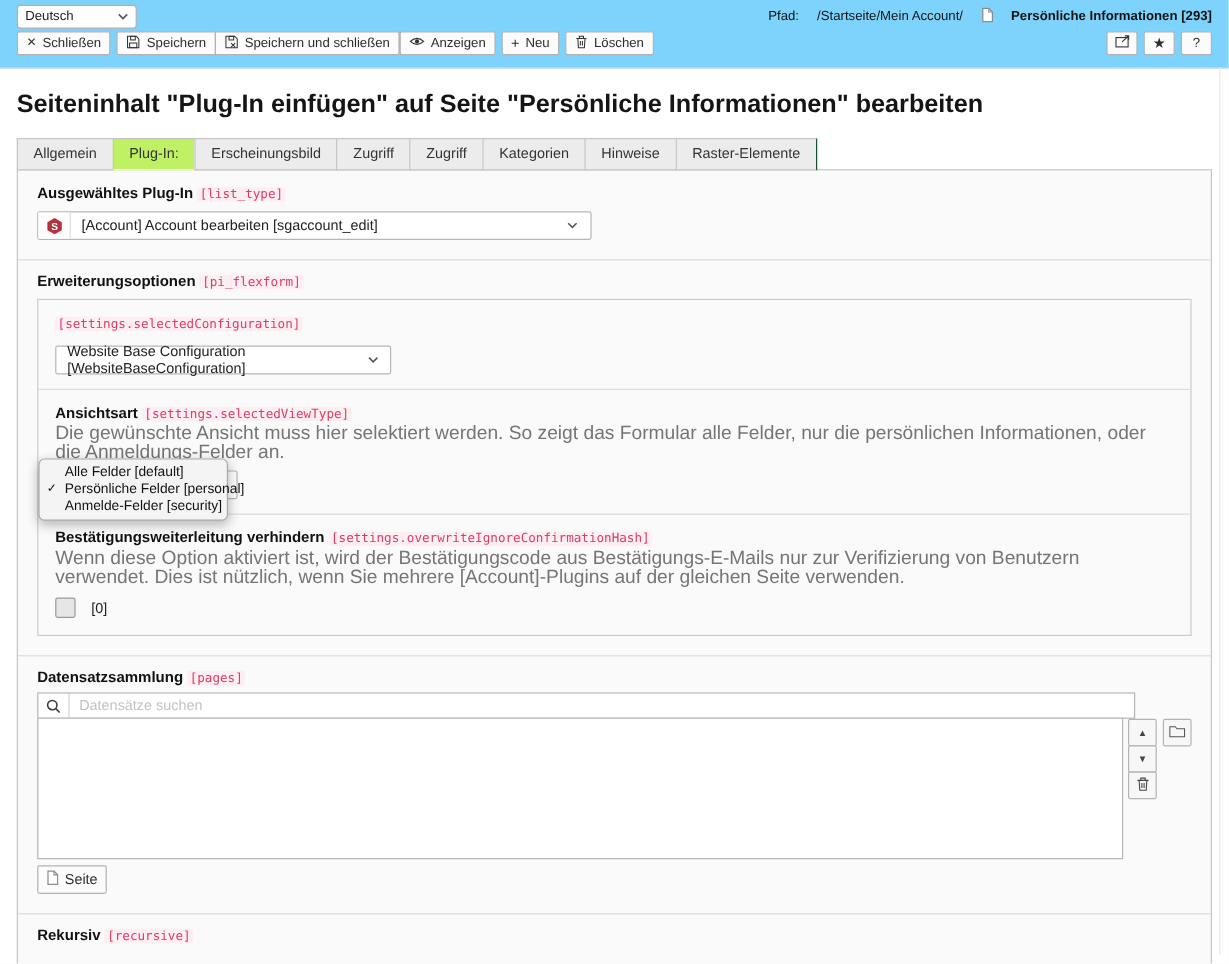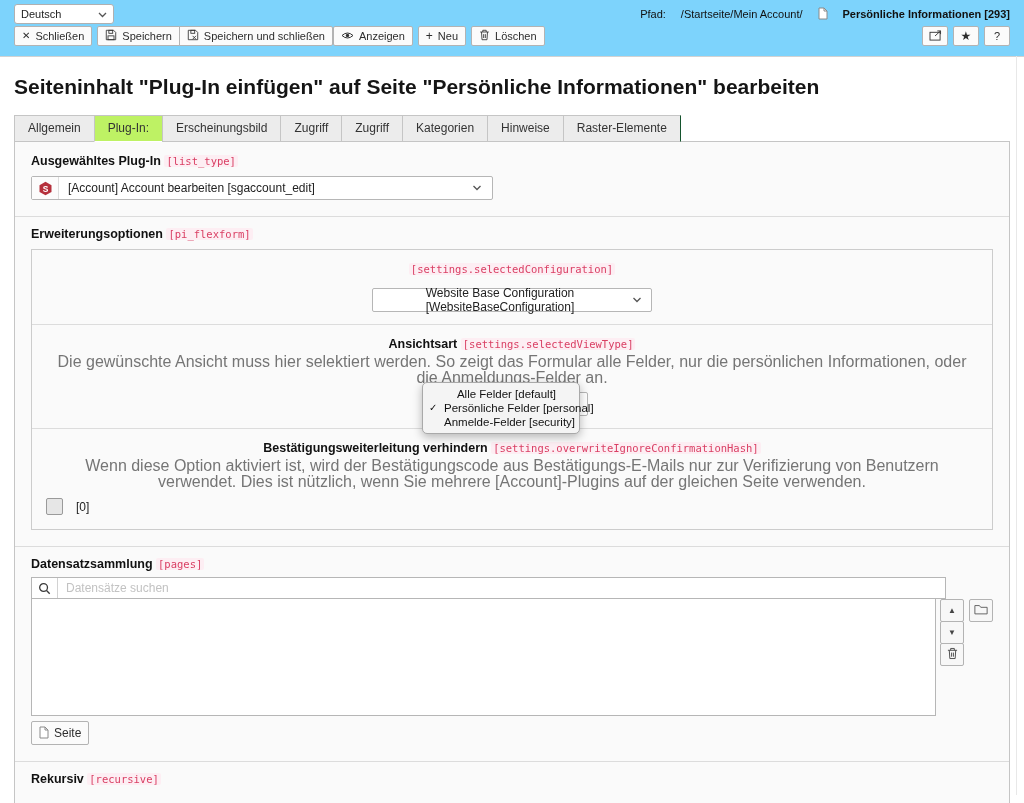--- a/index.html
+++ b/index.html
@@ -49,21 +49,21 @@
     height:24px; font-size:12px; color:#222; padding:0 9px; cursor:default; }
   .sel .chev { margin-left:auto; padding-left:14px; display:flex; align-items:center; }
   .sel.w-plugin { width:462px; padding:0; }
   .sel.w-plugin .sel-text { padding:0 9px; }
   .sel.w-plugin .chev { padding-right:10px; }
   .icon-cell { width:27px; align-self:stretch; display:flex; align-items:center; justify-content:center;
     border-right:1px solid #ddd; background:#fcfcfc; }
   .sel.w-config { width:280px; }
   .sel.w-view { width:152px; }
   .sel.w-rec { width:200px; }
-  .flexbox { border:1px solid #cccccc; margin-top:6px; padding:12px 14px 14px;text-align:center; }
+  .flexbox { border:1px solid #cccccc; margin-top:6px; padding:12px 14px 14px; }
   .flex-divider { border-top:1px solid #dcdcdc; margin:12px -14px; }
   .code-line { margin-bottom:10px; }
   
   .view-wrap { position:relative; display:inline-block; }
   .menu { position:absolute; left:-14px; top:-10px; width:158px; background:#f4f4f4;
     border:1px solid #a9a9a9; border-radius:5px; box-shadow:0 3px 10px rgba(0,0,0,.28);
     padding:4px 0; z-index:5; }
   .menu-item { position:relative; font-size:11.5px; color:#111; padding:1px 10px 1px 21px; white-space:nowrap; cursor:default; }
   .menu-item .check { position:absolute; left:6px; top:1px; font-size:10px; }
   

